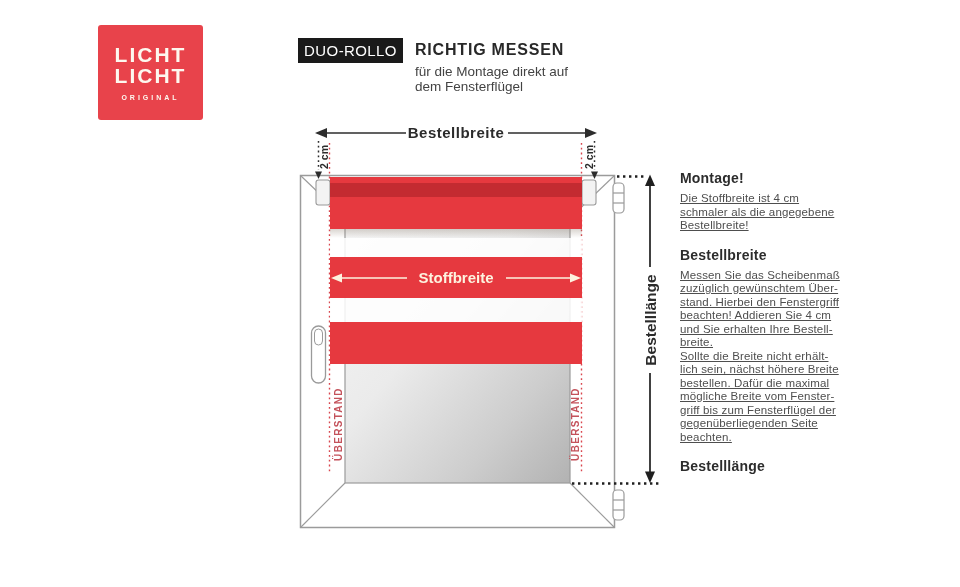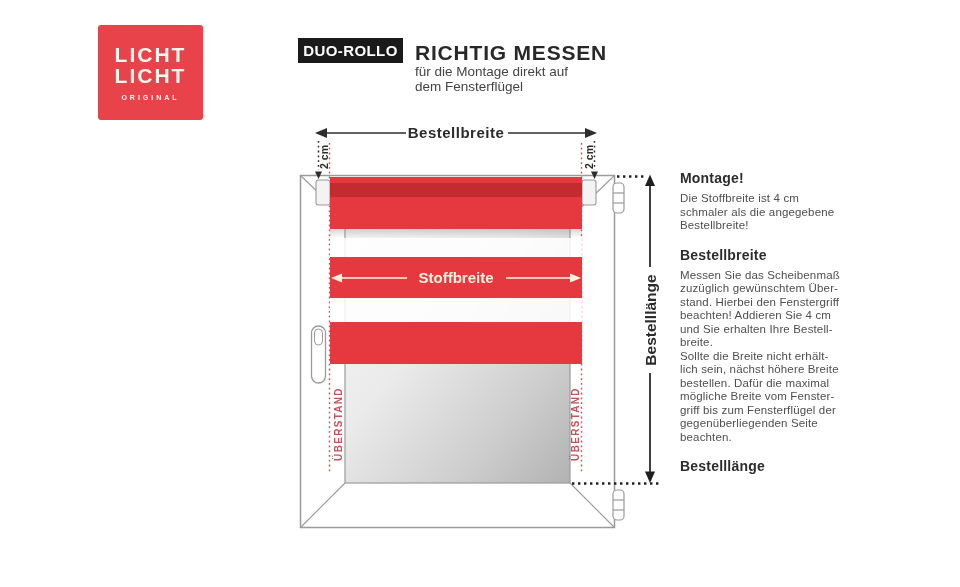--- a/index.html
+++ b/index.html
@@ -11,41 +11,41 @@
   .logo{
     position:absolute;left:98px;top:25px;width:105px;height:95px;
     background:#e8434b;border-radius:3px;color:#fdf8ef;
     display:flex;flex-direction:column;align-items:center;justify-content:center;
   }
   .logo .word{font-size:21px;font-weight:bold;letter-spacing:2px;line-height:21px;}
   .logo .tagline{font-size:7px;letter-spacing:3px;margin-top:8px;font-weight:bold;}
   
   .badge{
     position:absolute;left:298px;top:38px;width:105px;height:25px;
-    background:#1a1a1a;color:#ffffff;font-size:15px;font-weight:bold;
+    background:#1a1a1a;color:#ffffff;font-size:15px;font-weight:normal;
     text-align:center;line-height:25px;letter-spacing:0.4px;
   }
   .title{
-    position:absolute;left:415px;top:41px;font-size:21px;font-weight:bold;
+    position:absolute;left:415px;top:41px;font-size:16px;font-weight:bold;
     letter-spacing:0.8px;color:#282828;
   }
   .subtitle{
     position:absolute;left:415px;top:64px;font-size:13.5px;line-height:15px;
     color:#434343;white-space:pre-line;
   }
   
   .diagram{position:absolute;left:0;top:0;width:960px;height:587px;}
   
   .aside{position:absolute;left:680px;top:170px;width:258px;}
   .aside h3{
     margin:0 0 6px 0;font-size:14px;font-weight:bold;color:#2c2c2c;letter-spacing:0.2px;
   }
   .aside p{
     margin:0 0 14px 0;font-size:11.5px;line-height:13.5px;color:#4e4e4e;
-    white-space:pre-line;letter-spacing:0.15px;
+    white-space:pre-line;letter-spacing:0.15px;text-decoration:underline;
   }
 </style>
 </head>
 <body>
 
 <div class="page">
 
   <div class="logo">
     <div class="word">LICHT</div>
     <div class="word">LICHT</div>

